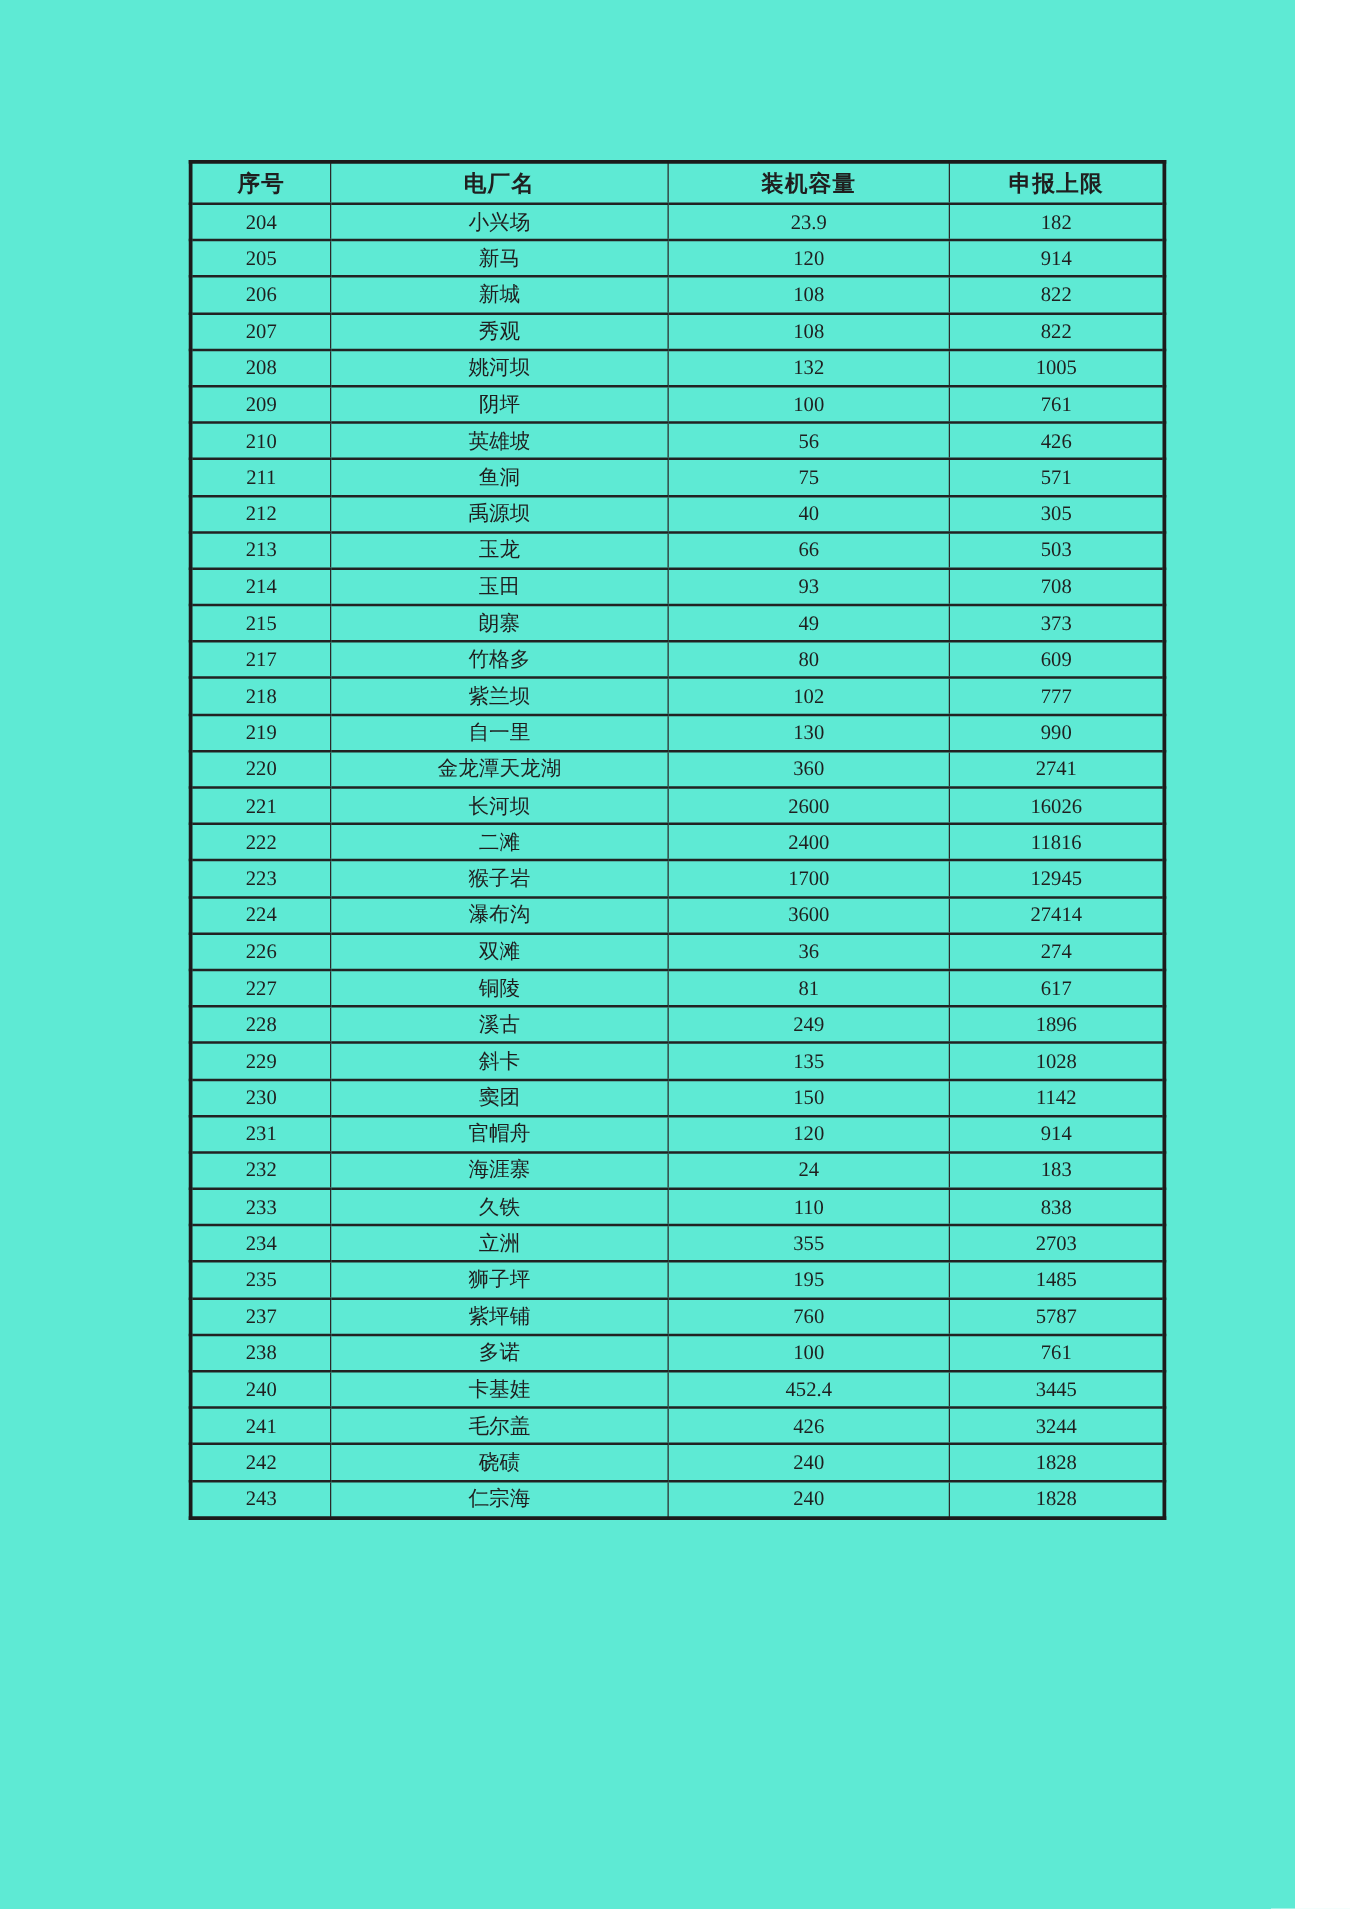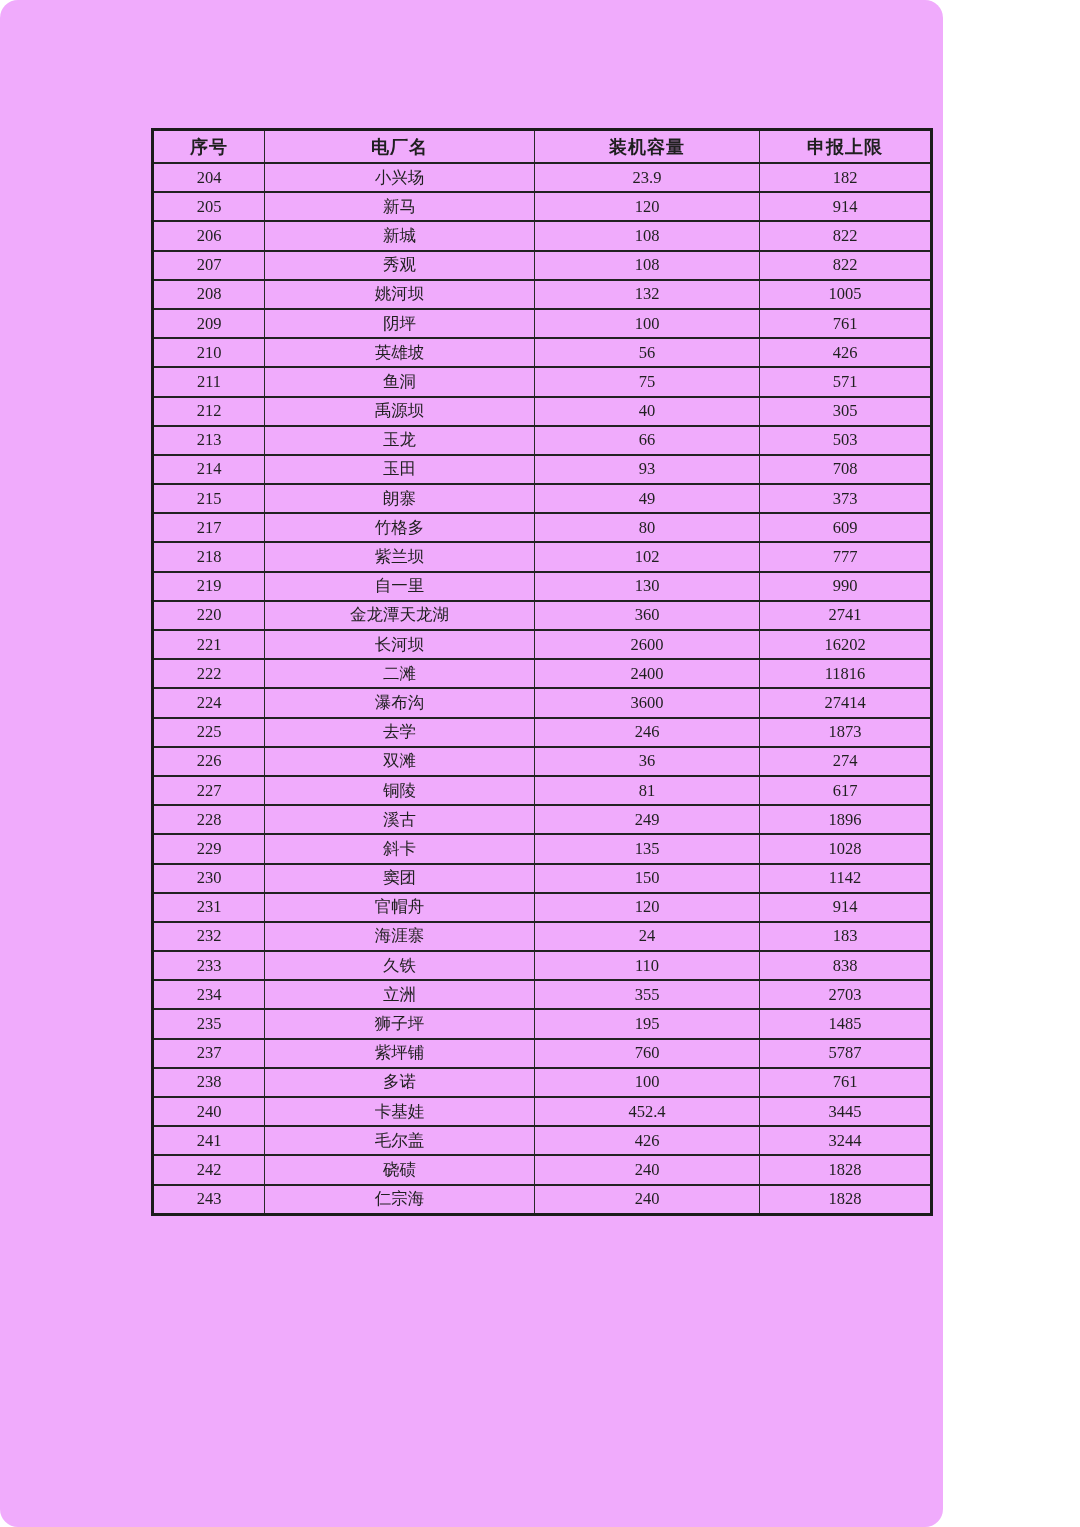--- a/index.html
+++ b/index.html
@@ -3,25 +3,24 @@
 <meta charset="utf-8">
 <style>
   html, body {
     margin: 0;
     padding: 0;
     background: #ffffff;
     font-family: "Liberation Serif", "DejaVu Serif", serif;
   }
   .page {
     position: relative;
-    width: 943px;
+    width: 1036px;
     height: 1527px;
-    background: #f0abfc;
+    background: #5eead4;
     overflow: hidden;
-    border-radius: 18px;
   }
   table.plant-table {
     position: absolute;
     left: 151px;
     top: 128px;
     width: 779px;
     border-collapse: collapse;
     table-layout: fixed;
     border: 3px solid #1b1b1b;
     color: #1f1f1f;
@@ -167,39 +166,39 @@
         <tr>
           <td>220</td>
           <td>金龙潭天龙湖</td>
           <td>360</td>
           <td>2741</td>
         </tr>
         <tr>
           <td>221</td>
           <td>长河坝</td>
           <td>2600</td>
-          <td>16202</td>
+          <td>16026</td>
         </tr>
         <tr>
           <td>222</td>
           <td>二滩</td>
           <td>2400</td>
           <td>11816</td>
         </tr>
         <tr>
+          <td>223</td>
+          <td>猴子岩</td>
+          <td>1700</td>
+          <td>12945</td>
+        </tr>
+        <tr>
           <td>224</td>
           <td>瀑布沟</td>
           <td>3600</td>
           <td>27414</td>
-        </tr>
-        <tr>
-          <td>225</td>
-          <td>去学</td>
-          <td>246</td>
-          <td>1873</td>
         </tr>
         <tr>
           <td>226</td>
           <td>双滩</td>
           <td>36</td>
           <td>274</td>
         </tr>
         <tr>
           <td>227</td>
           <td>铜陵</td>

